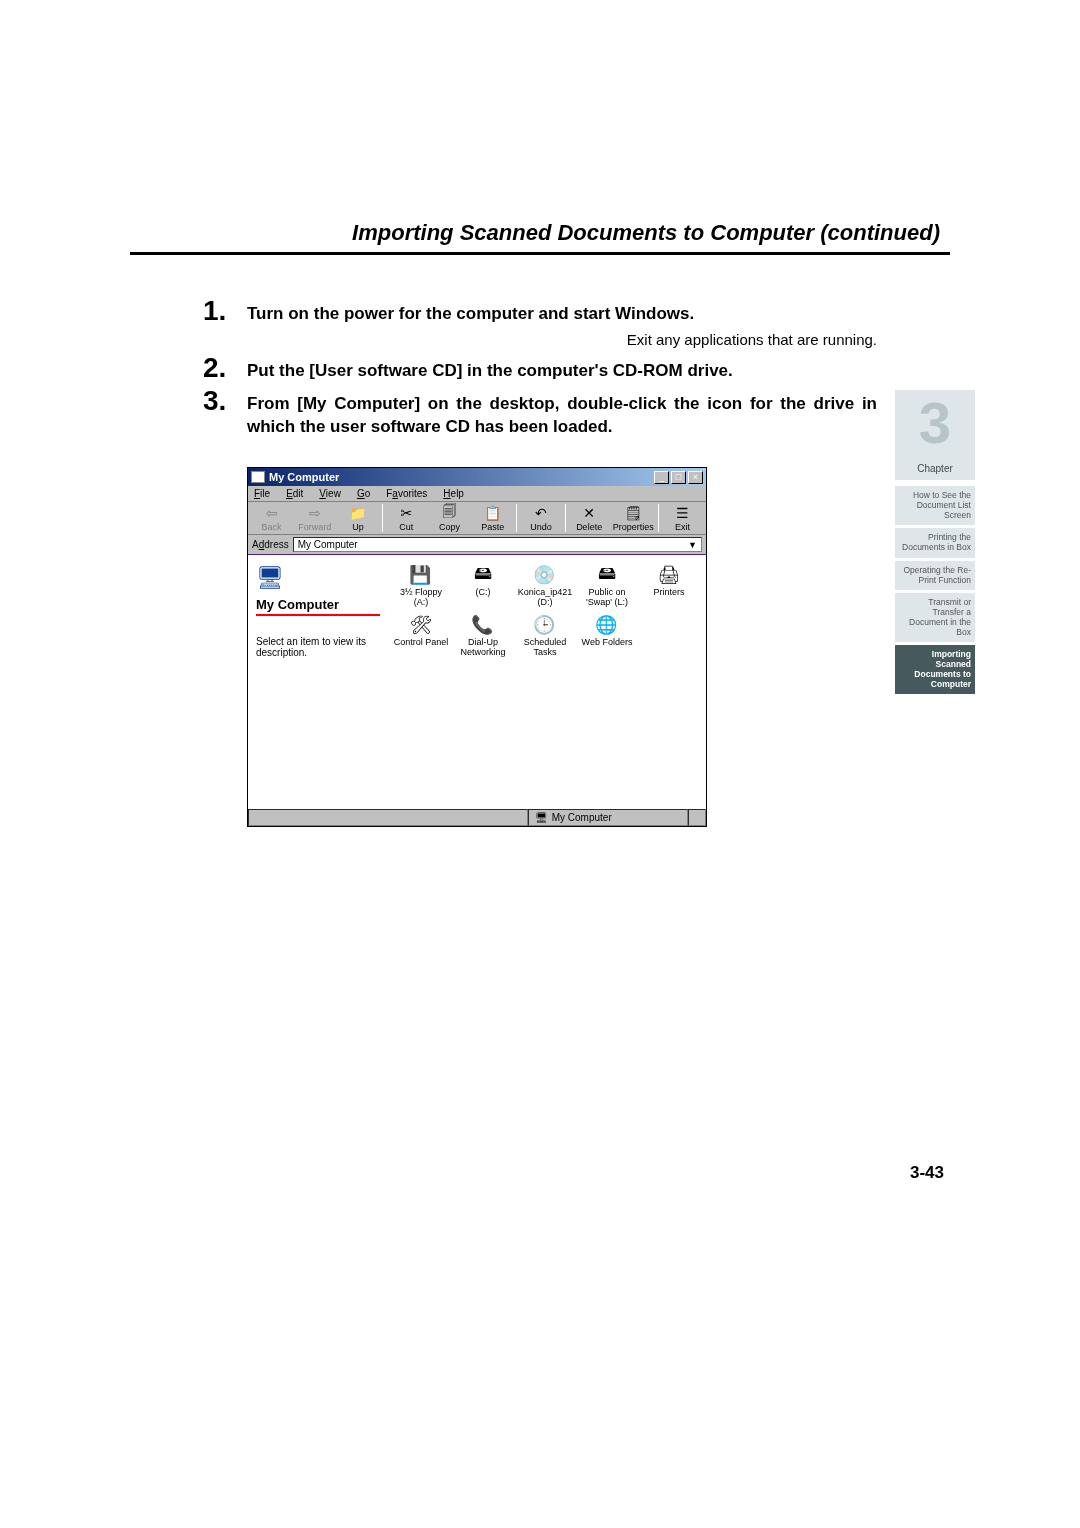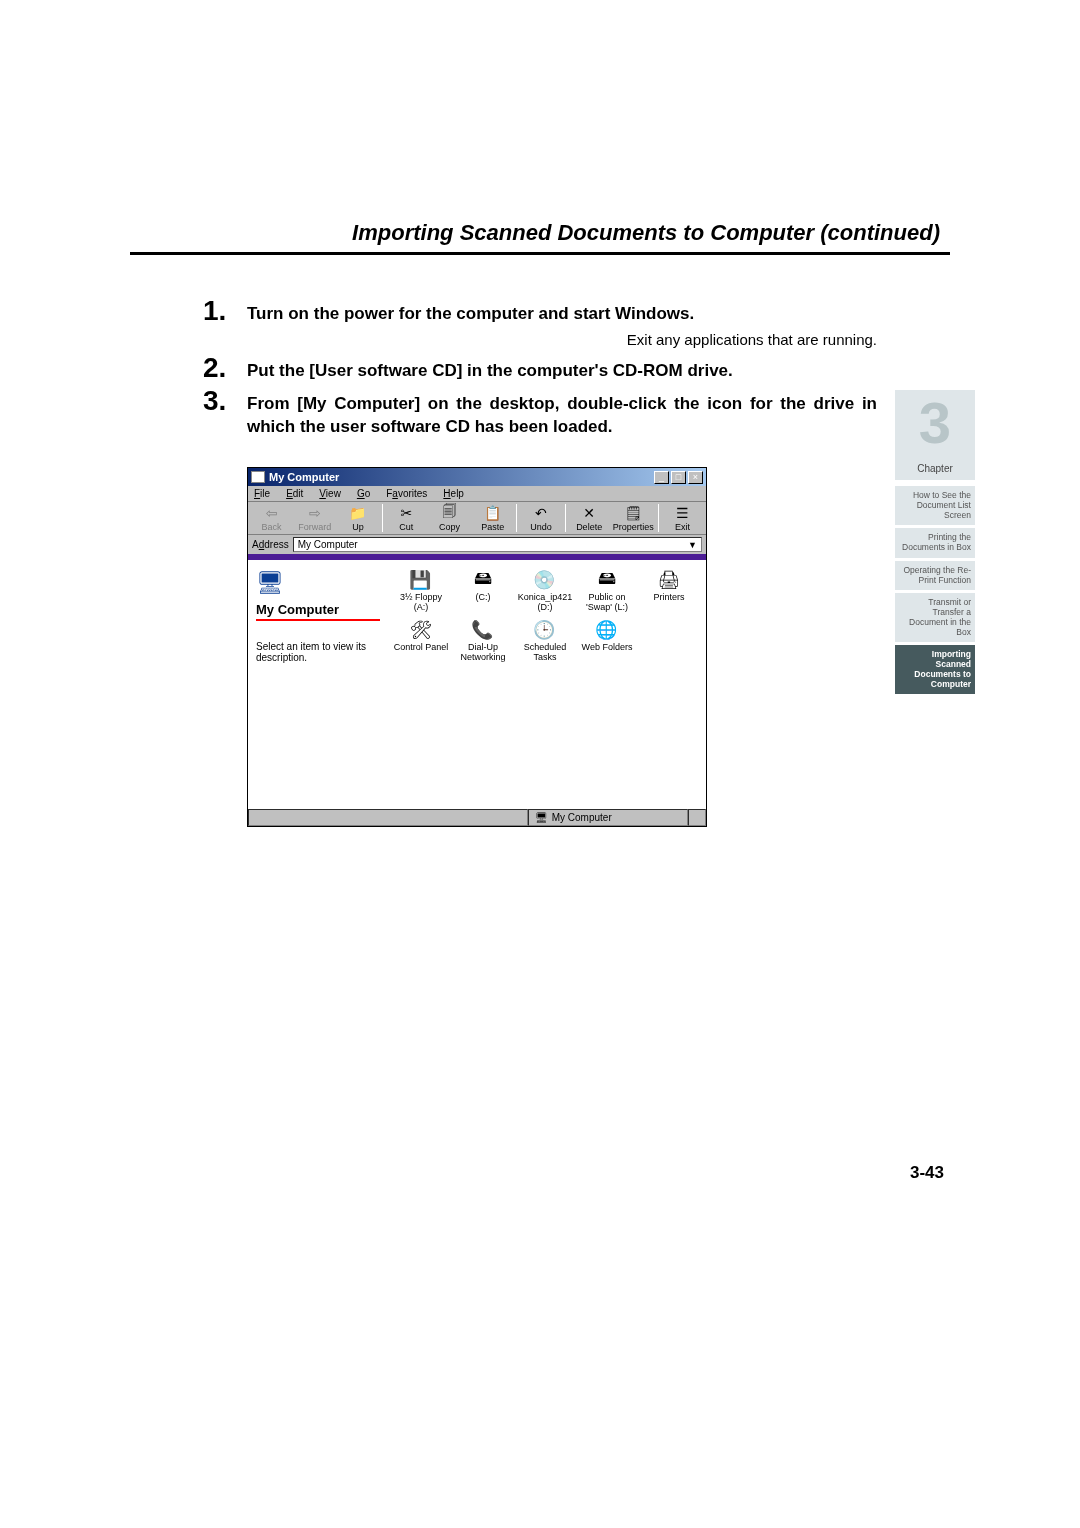--- a/index.html
+++ b/index.html
@@ -154,21 +154,21 @@
     display:flex; align-items:center; justify-content:center;
     font-size: 14px;
   }
   .tb-sep { width:1px; height:28px; background:#808080; border-right:1px solid #fff; }
   .addrbar {
     background: #c0c0c0;
     display: flex;
     align-items: center;
     gap: 4px;
     padding: 2px 4px;
-    border-bottom: 6px solid #4c1d95;
+    border-bottom: 1px solid #4c1d95;
     font-size: 10px;
   }
   .addr-input {
     flex: 1; background: #fff; border: 1px inset #808080;
     padding: 1px 4px; display:flex; align-items:center; gap:4px;
     justify-content: space-between;
   }
   .addr-input .dd { font-size:9px; }
   .win-body {
     flex: 1;

